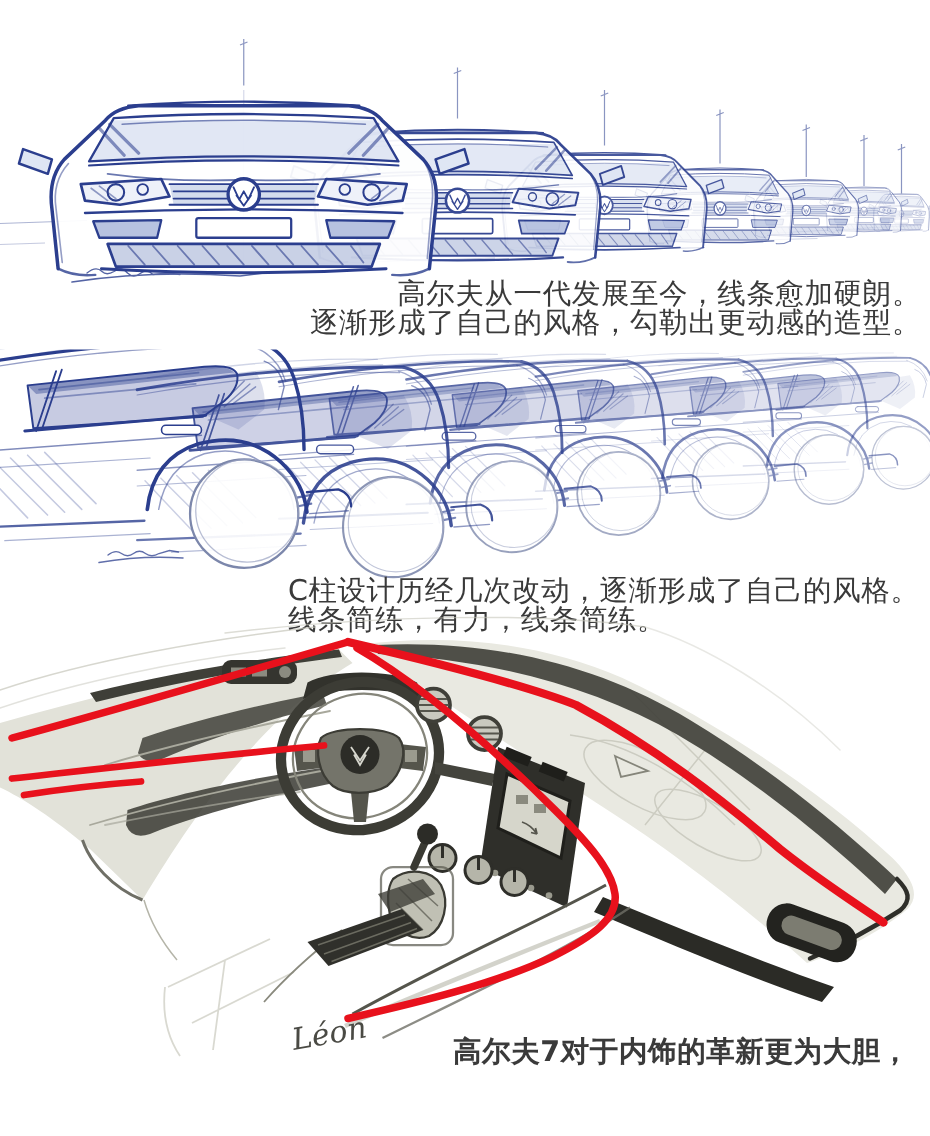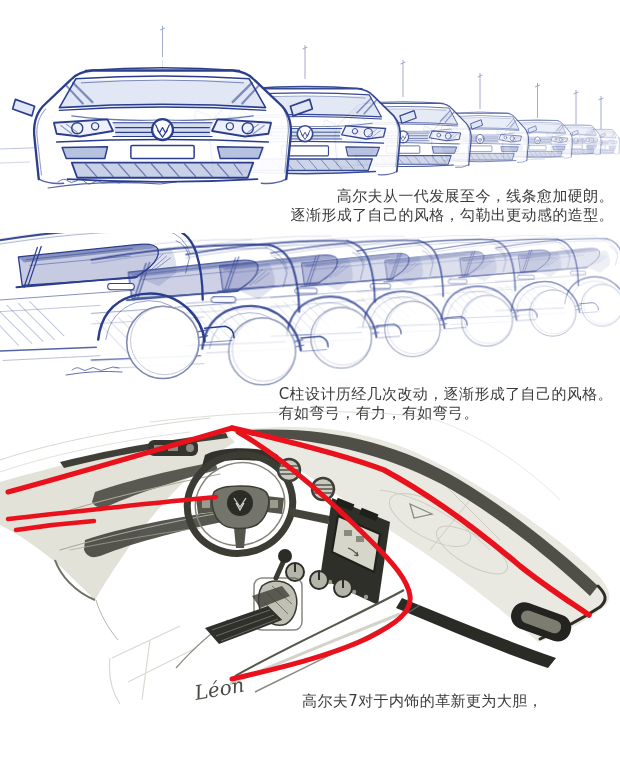--- a/index.html
+++ b/index.html
@@ -2,24 +2,24 @@
 <html><head>
 <meta charset="utf-8">
 <style>
   html,body{margin:0;padding:0;background:#ffffff;}
   .canvas{position:relative;width:620px;height:757px;background:#ffffff;overflow:hidden;
           font-family:"DejaVu Sans","Liberation Sans",sans-serif;}
   .sec{position:absolute;left:0;}
   #svg-front{top:0;}
   #svg-cpillar{top:233px;}
   #svg-interior{top:400px;}
-  .caption{position:absolute;font-size:15px;line-height:19px;color:#3a3a3a;letter-spacing:.4px;}
+  .caption{position:absolute;font-size:19px;line-height:19px;color:#3a3a3a;letter-spacing:.4px;}
   .cap-front{top:187px;right:6px;text-align:right;}
   .cap-cpillar{top:385px;right:7px;text-align:left;}
-  .cap-interior{top:692px;left:302px;text-align:left;}
+  .cap-interior{top:692px;left:302px;text-align:left;font-weight:bold;}
 </style>
 </head>
 <body>
 
 <div class="canvas">
 
   <svg id="svg-front" class="sec" width="620" height="233" viewBox="0 0 620 233">
     <defs>
       <g id="carF">
         <path d="M10,91 L7,62 Q5,47 13,38 L33,19 Q38,13 49,12 L151,12 Q162,13 167,19 L187,38 Q195,47 193,62 L190,91 Z" fill="#ffffff" fill-opacity="0.94" stroke="none"></path>
@@ -143,21 +143,21 @@
     </g>
 
     <g stroke="#2b3e8e" fill="none" stroke-linecap="round" opacity="0.75">
       <path d="M72,137 q5,-4 9,-1 q4,3 8,0 q4,-3 8,0 q4,3 9,0 l7,-2 l6,1" stroke-width="0.9"></path>
       <path d="M66,142 Q95,137 122,139" stroke-width="1"></path>
     </g>
   </svg>
 
   <div class="caption cap-cpillar">
     <div>C柱设计历经几次改动，逐渐形成了自己的风格。</div>
-    <div>有如弯弓，有力，有如弯弓。</div>
+    <div>线条简练，有力，线条简练。</div>
   </div>
 
   <svg id="svg-interior" class="sec" width="620" height="320" viewBox="0 0 620 320">
 
     <g fill="none" stroke="#c6c6bb" stroke-linecap="round">
       <path d="M0,60 C60,40 140,26 210,18" stroke-width="1" opacity="0.7"></path>
       <path d="M0,72 C50,55 120,40 190,32" stroke-width="1" opacity="0.5"></path>
       <path d="M150,22 C250,10 360,8 430,18" stroke-width="1" opacity="0.6"></path>
       <path d="M430,18 C470,30 520,60 560,100" stroke-width="1" opacity="0.4"></path>
     </g>

